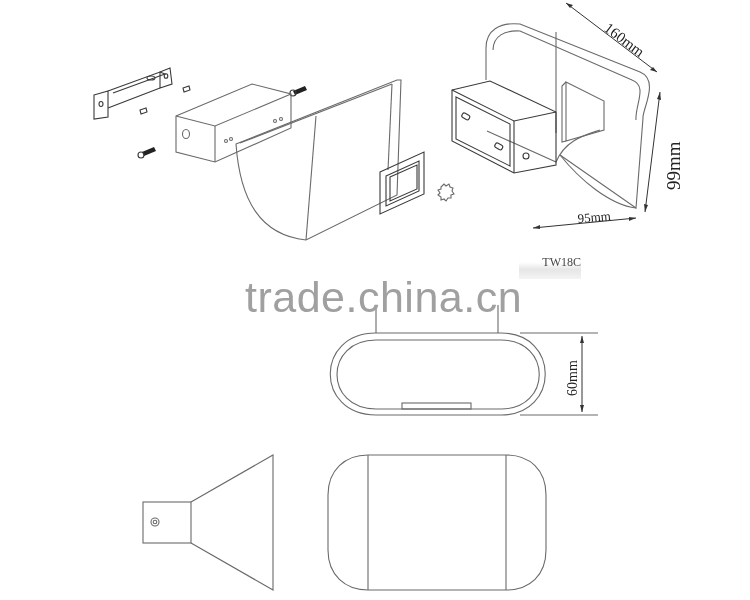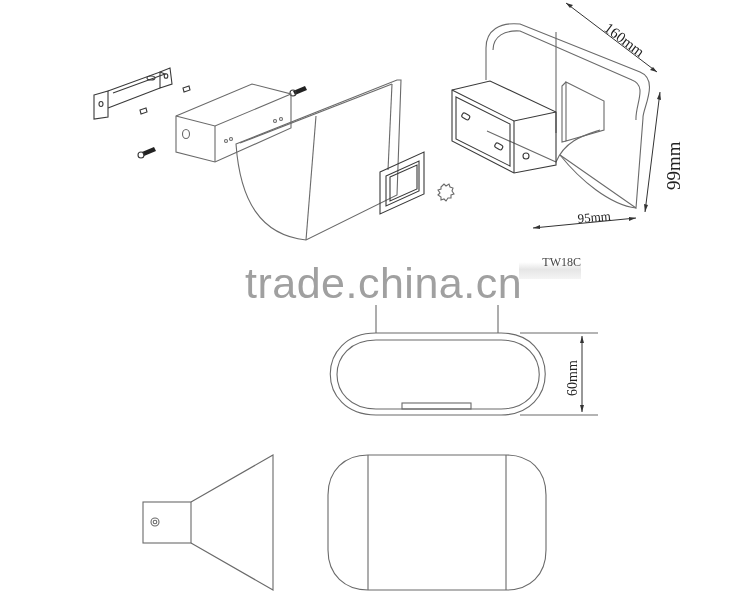--- a/index.html
+++ b/index.html
@@ -2,21 +2,21 @@
 <html><head>
 <meta charset="utf-8">
 <style>
   html, body { margin:0; padding:0; background:#ffffff; }
   body { width:750px; height:600px; position:relative; overflow:hidden; font-family:"Liberation Serif", serif; }
   svg { position:absolute; left:0; top:0; }
   .ln { fill:none; stroke:#6a6a6a; stroke-width:1.1; }
   .lnd { fill:none; stroke:#3a3a3a; stroke-width:1.1; }
   .dim { fill:none; stroke:#333; stroke-width:1; }
   .dimtxt { font-family:"Liberation Serif", serif; fill:#222; }
-  .wm { position:absolute; left:245px; top:259px; font-family:"Liberation Sans", sans-serif; font-size:43px; color:#a0a0a0; letter-spacing:0.5px; }
+  .wm { position:absolute; left:245px; top:273px; font-family:"Liberation Sans", sans-serif; font-size:43px; color:#a0a0a0; letter-spacing:0.5px; }
   .model { position:absolute; left:519px; top:255px; width:60px; height:24px; font-family:"Liberation Serif", serif; font-size:12px; color:#444; background:linear-gradient(#fff 0%, #fff 30%, #e6e6e6 60%, #f4f4f4 100%); text-align:right; padding-left:2px; line-height:14px; }
 </style>
 </head>
 <body>
 
 <svg width="750" height="600" viewBox="0 0 750 600">
 
   <g>
     <path class="lnd" d="M94,95 L108,91 L108,117 L94,119 Z"></path>
     <path class="lnd" d="M108,91 L160,72 L165,74 L113,93"></path>

